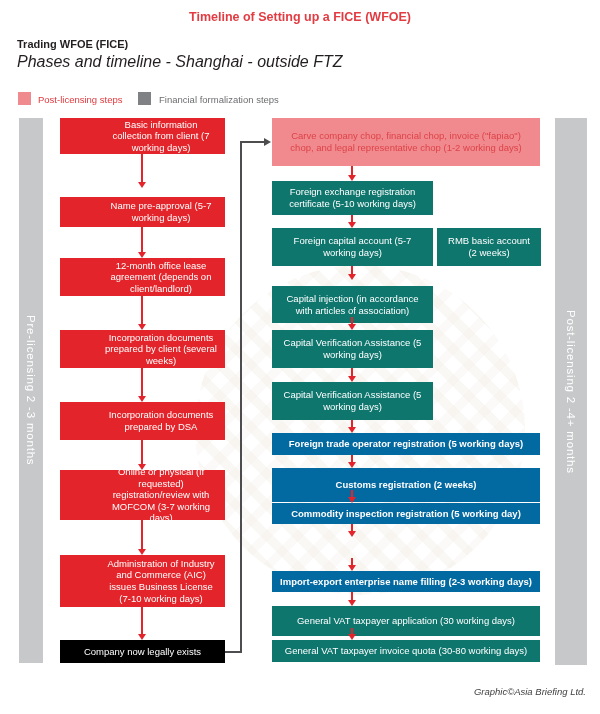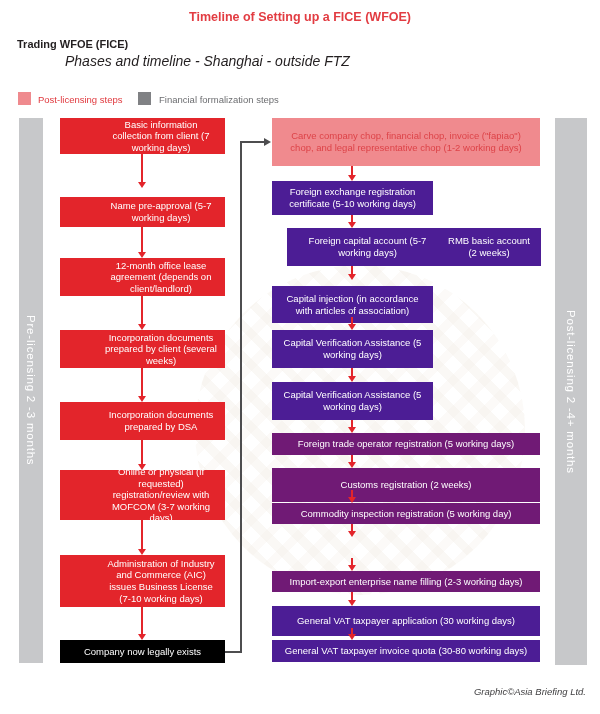--- a/index.html
+++ b/index.html
@@ -5,21 +5,21 @@
   html,body{margin:0;padding:0;background:#fff;}
   .canvas{
     position:relative;width:600px;height:714px;background:#ffffff;overflow:hidden;
     font-family:"Liberation Sans",sans-serif;
   }
   .title{
     position:absolute;left:0;top:10px;width:600px;text-align:center;
     color:#e23c42;font-size:12.5px;font-weight:bold;z-index:3;
   }
   .product{position:absolute;left:17px;top:38px;font-size:11px;font-weight:bold;color:#231f20;z-index:3;}
-  .phases{position:absolute;left:17px;top:53px;font-size:14px;font-style:italic;color:#231f20;z-index:3;margin-left:48px;}
+  .phases{position:absolute;left:17px;top:53px;font-size:16px;font-style:italic;color:#231f20;z-index:3;}
   .legend-swatch{position:absolute;width:13px;height:13px;z-index:3;}
   .legend-label{position:absolute;font-size:9.5px;z-index:3;}
   .swatch-pink{left:18px;top:92px;background:#ef8a8e;}
   .label-pink{left:38px;top:94px;color:#e0393e;}
   .swatch-gray{left:138px;top:92px;background:#808184;}
   .label-gray{left:159px;top:94px;color:#6d6e71;}
 
   .sidebar{
     position:absolute;background:#c7c8ca;color:#ffffff;z-index:1;
     display:flex;align-items:center;justify-content:center;
@@ -35,23 +35,23 @@
       repeating-linear-gradient(-45deg, rgba(205,184,150,0.40) 0 9px, rgba(255,255,255,0) 9px 22px);
     opacity:0.18;z-index:0;
   }
 
   .box{
     position:absolute;box-sizing:border-box;z-index:2;
     display:flex;align-items:center;justify-content:center;text-align:center;
     font-size:9.5px;line-height:1.22;padding:2px 7px;color:#ffffff;
   }
   .box-red{background:#e3252b;padding-left:44px;}
-  .box-pink{background:#701a75;}
+  .box-pink{background:#0369a1;font-weight:bold;}
   .box-pink-redtext{background:#f08a8e;color:#dd4348;}
-  .box-gray{background:#4c1d95;}
+  .box-gray{background:#0f766e;}
   .box-black{background:#000000;}
 
   .col-l{left:60px;width:165px;}
   .col-r-wide{left:272px;width:268px;}
   .col-r-narrow{left:272px;width:161px;}
 
   .arrow{position:absolute;width:8px;z-index:2;}
   .arrow::before{
     content:"";position:absolute;left:50%;top:0;bottom:4px;width:1.5px;margin-left:-0.75px;background:#e3252b;
   }
@@ -109,21 +109,21 @@
 
   <div class="conn" style="left:225px;top:651px;width:16px;height:1.5px;"></div>
   <div class="conn" style="left:240px;top:141px;width:1.5px;height:512px;"></div>
   <div class="conn" style="left:240px;top:141px;width:25px;height:1.5px;"></div>
   <div class="conn-head" style="left:264px;top:138px;"></div>
 
   <div class="box box-pink-redtext col-r-wide" style="top:118px;height:48px;">Carve company chop, financial chop, invoice ("fapiao") chop, and legal representative chop (1-2 working days)</div>
   <div class="arrow arrow-r" style="top:166px;height:15px;"></div>
   <div class="box box-gray col-r-narrow" style="top:181px;height:34px;">Foreign exchange registration certificate (5-10 working days)</div>
   <div class="arrow arrow-r" style="top:215px;height:13px;"></div>
-  <div class="box box-gray col-r-narrow" style="top:228px;height:38px;margin-left:15px;">Foreign capital account (5-7 working days)</div>
+  <div class="box box-gray col-r-narrow" style="top:228px;height:38px;">Foreign capital account (5-7 working days)</div>
   <div class="box box-gray" style="left:437px;top:228px;width:104px;height:38px;">RMB basic account (2 weeks)</div>
   <div class="arrow arrow-r" style="top:266px;height:14px;"></div>
   <div class="box box-gray col-r-narrow" style="top:286px;height:37px;">Capital injection (in accordance with articles of association)</div>
   <div class="arrow arrow-r" style="top:317px;height:13px;"></div>
   <div class="box box-gray col-r-narrow" style="top:330px;height:38px;">Capital Verification Assistance (5 working days)</div>
   <div class="arrow arrow-r" style="top:368px;height:14px;"></div>
   <div class="box box-gray col-r-narrow" style="top:382px;height:38px;">Capital Verification Assistance (5 working days)</div>
   <div class="arrow arrow-r" style="top:420px;height:13px;"></div>
   <div class="box box-pink col-r-wide" style="top:433px;height:22px;">Foreign trade operator registration (5 working days)</div>
   <div class="arrow arrow-r" style="top:455px;height:13px;"></div>

